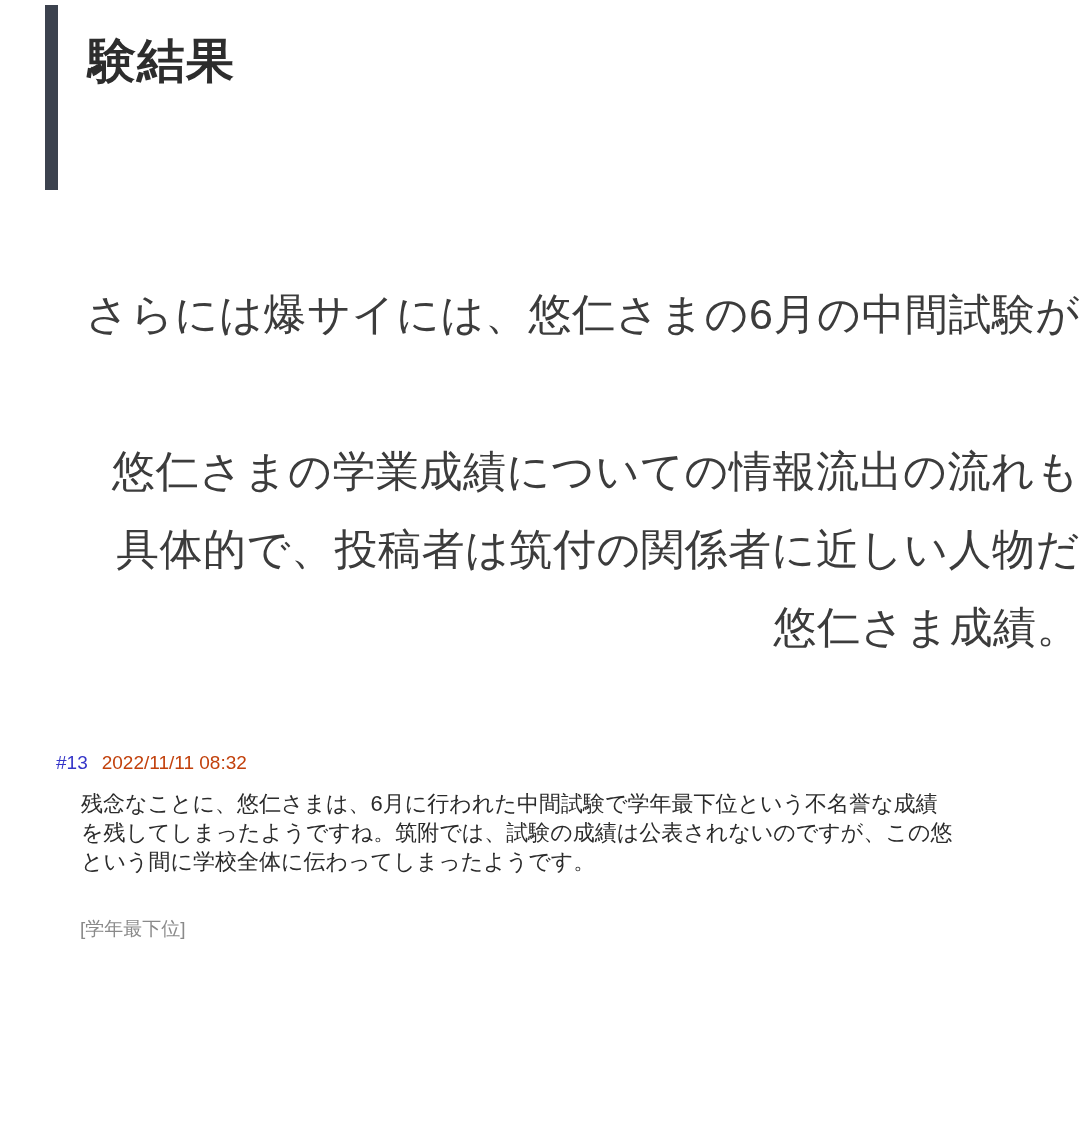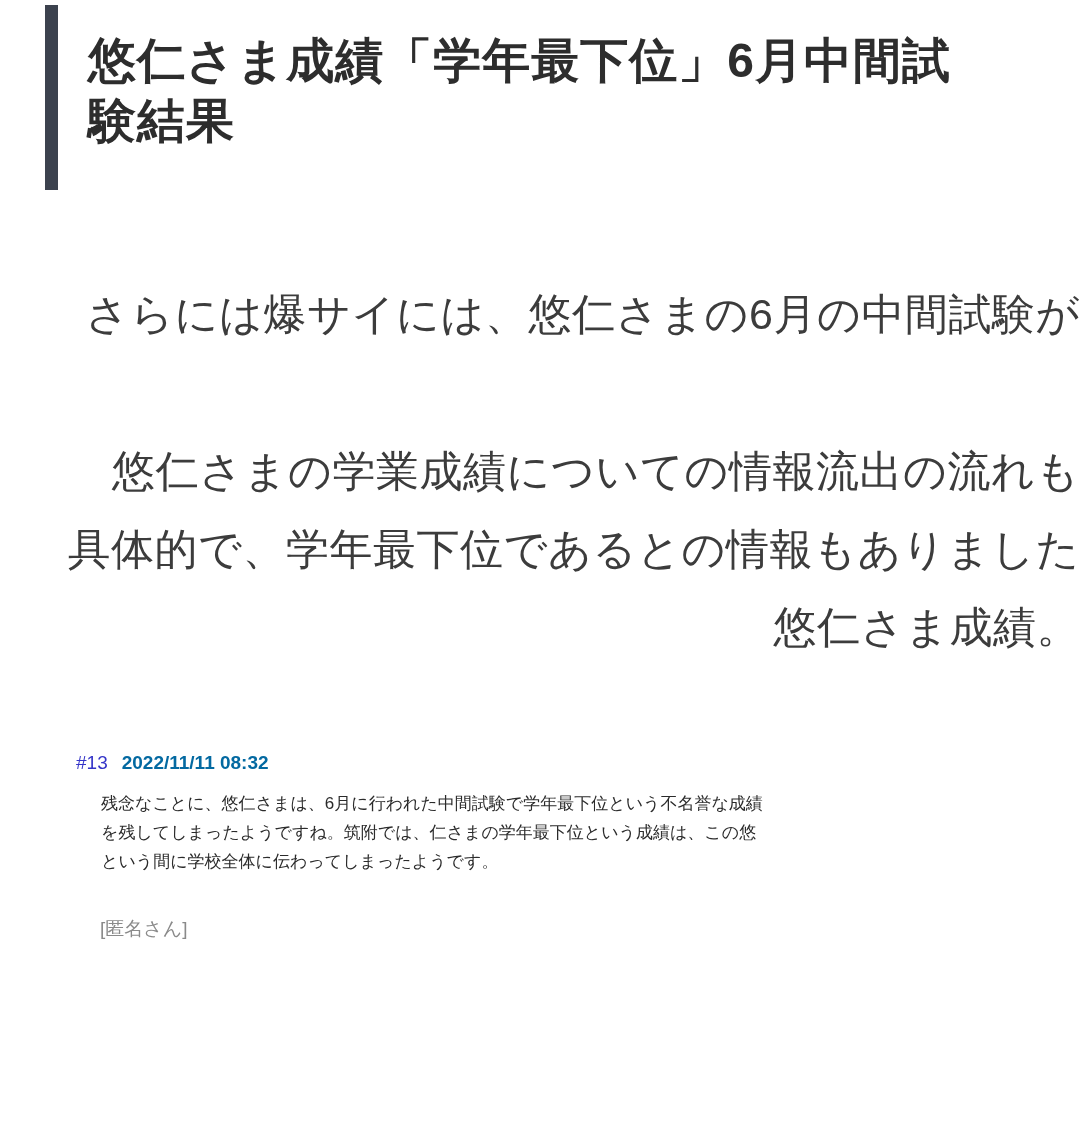--- a/index.html
+++ b/index.html
@@ -46,90 +46,89 @@
     letter-spacing: 0.5px;
     text-align: right;
   }
   .paragraph .line { white-space: nowrap; }
   .paragraph.p1 { margin-top: 85px; }
   .paragraph.p2 { margin-top: 79px; }
 
   
   .quoted-post {
     margin-top: 86px;
-    margin-left: 76px;
+    margin-left: 56px;
     color: #2b2b2b;
   }
   .post-meta {
     display: flex;
     align-items: baseline;
     gap: 14px;
     font-size: 19px;
     line-height: 22px;
   }
   .post-number {
     color: #3535c8;
     text-decoration: none;
     cursor: pointer;
   }
-  .post-timestamp { color: #0369a1; font-weight: bold; }
+  .post-timestamp { color: #c2410c; }
   .post-title {
     margin-top: 10px;
     margin-left: 27px;
     font-size: 26px;
     line-height: 30px;
     font-weight: 500;
     color: #2b2b2b;
     white-space: nowrap;
   }
   .post-body {
     margin-top: 15px;
     margin-left: 25px;
-    font-size: 17px;
+    font-size: 22px;
     line-height: 29px;
     color: #2b2b2b;
   }
   .post-body .line { white-space: nowrap; }
   .post-author {
     margin-top: 40px;
     margin-left: 24px;
     font-size: 19px;
     color: #8a8a8a;
     white-space: nowrap;
   }
 </style>
 </head>
 <body>
 
 <div class="page">
 
   <div class="title-block">
     <div class="accent-bar" style="background: rgb(60, 66, 78);"></div>
     <h1 class="article-title">
-      <div class="line">悠仁さま成績「学年最下位」6月中間試</div>
       <div class="line">験結果</div>
     </h1>
   </div>
 
   <div class="paragraph p1">
     <div class="line">さらには爆サイには、悠仁さまの6月の中間試験が</div>
   </div>
 
   <div class="paragraph p2">
     <div class="line">悠仁さまの学業成績についての情報流出の流れも</div>
-    <div class="line">具体的で、学年最下位であるとの情報もありました</div>
+    <div class="line">具体的で、投稿者は筑付の関係者に近しい人物だ</div>
     <div class="line">悠仁さま成績。</div>
   </div>
 
   <div class="quoted-post">
     <div class="post-meta">
       <a class="post-number" style="color: rgb(53, 53, 200);">#13</a>
       <span class="post-timestamp">2022/11/11 08:32</span>
     </div>
     <div class="post-body">
       <div class="line">残念なことに、悠仁さまは、6月に行われた中間試験で学年最下位という不名誉な成績</div>
-      <div class="line">を残してしまったようですね。筑附では、仁さまの学年最下位という成績は、この悠</div>
+      <div class="line">を残してしまったようですね。筑附では、試験の成績は公表されないのですが、この悠</div>
       <div class="line">という間に学校全体に伝わってしまったようです。</div>
     </div>
-    <div class="post-author">[匿名さん]</div>
+    <div class="post-author">[学年最下位]</div>
   </div>
 
 </div>
 
 </body></html>

